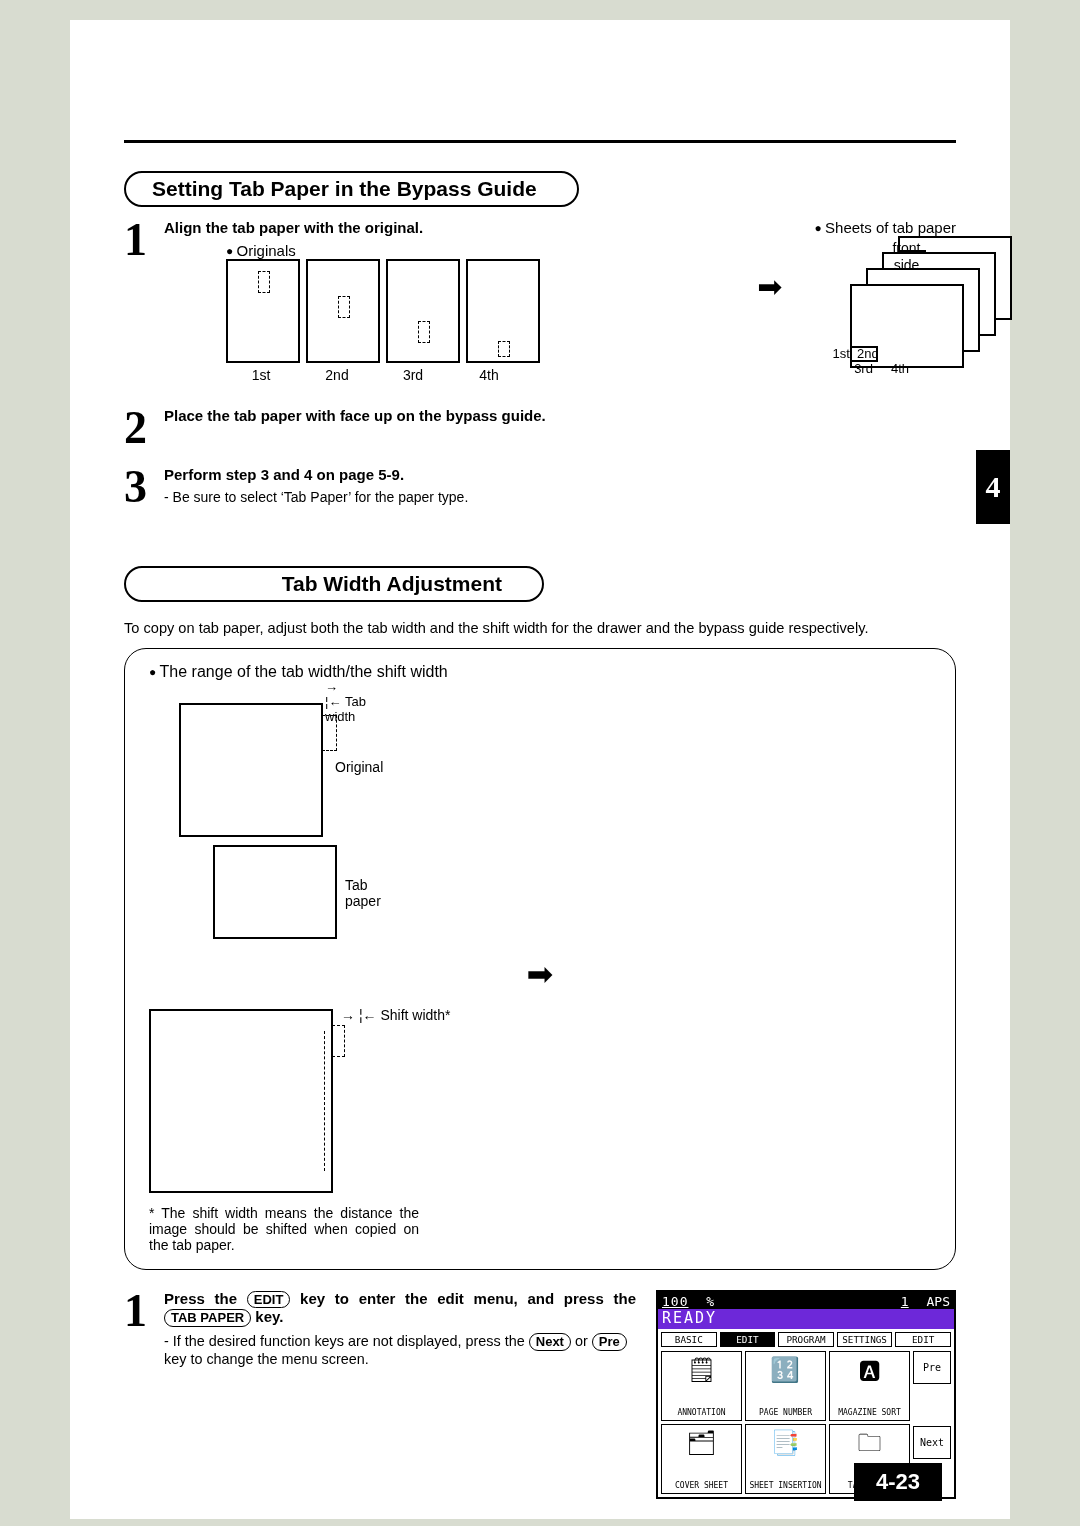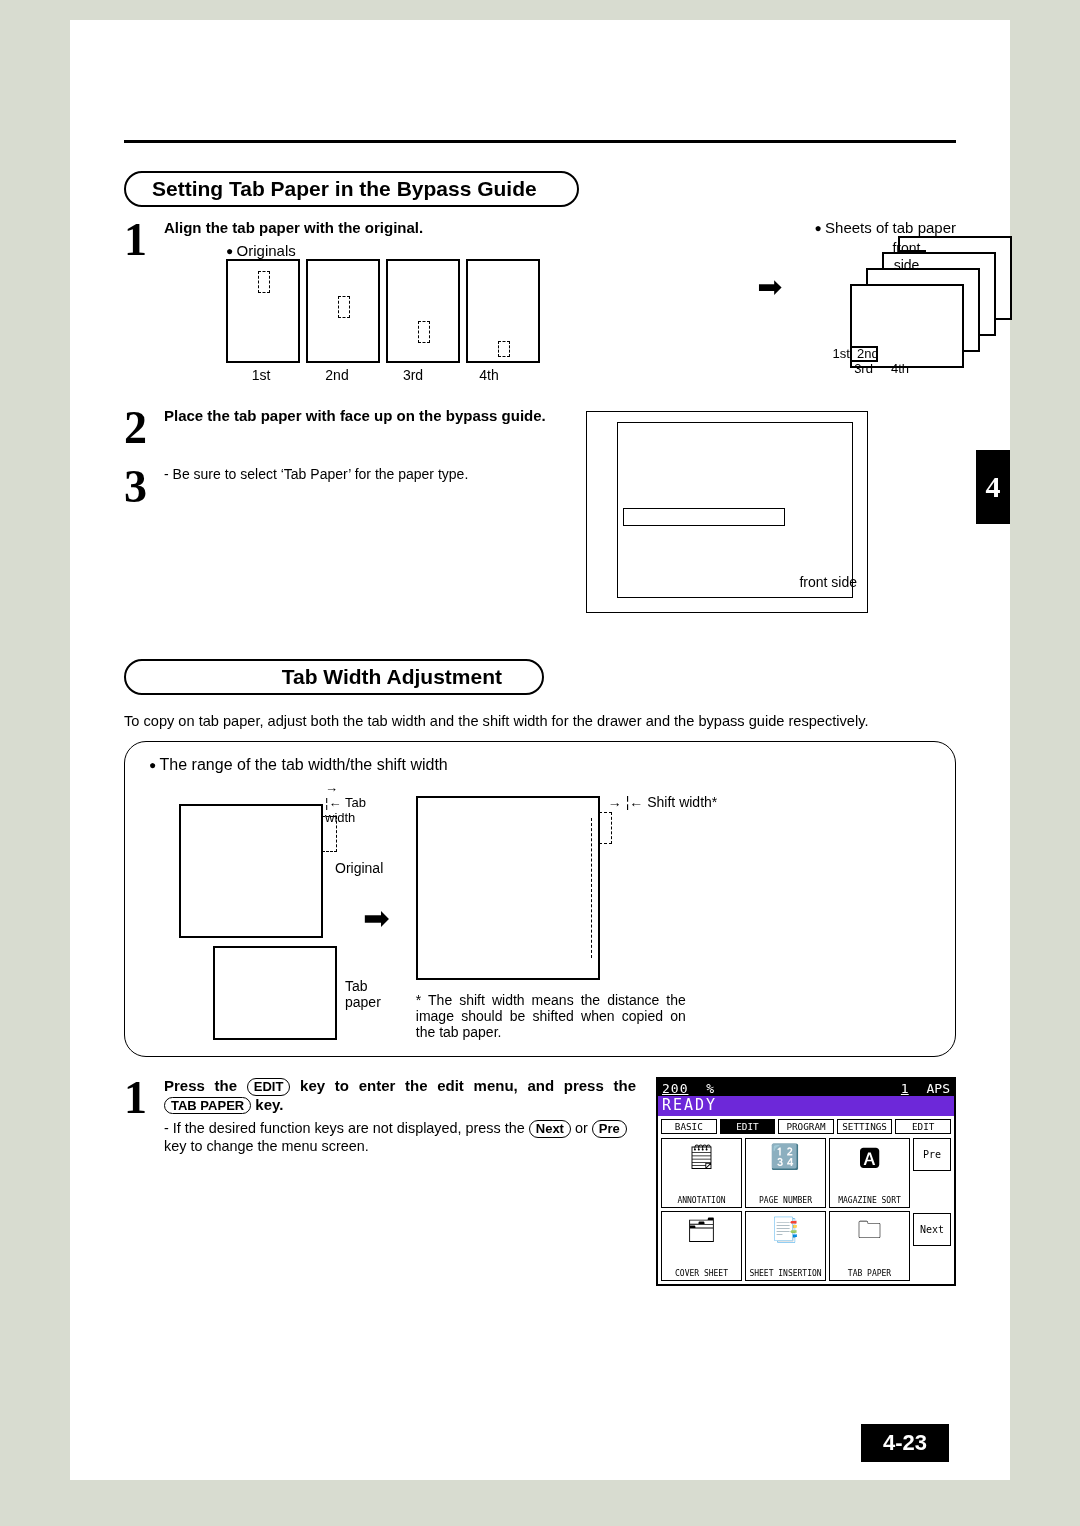--- a/index.html
+++ b/index.html
@@ -196,22 +196,23 @@
     border-radius: 22px;
     padding: 14px 24px 16px 24px;
     margin-top: 4px;
   }
   .panel-head {
     font-size: 16px;
     margin-bottom: 22px;
   }
   .panel-inner {
     display: flex;
-    align-items: flex-end;
+    align-items: flex-start;
     gap: 16px;
+    flex-direction: column;
   }
   .tw-left {
     display:flex;
     flex-direction: column;
     align-items: flex-start;
     gap: 8px;
     margin-left: 30px;
   }
   .tw-big {
     width: 140px;
@@ -373,21 +374,21 @@
     height: 31px;
     display:flex;
     align-items:center;
     justify-content:center;
     font-size:10px;
     background:#fff;
   }
 
   .page-num {
     position: absolute;
-    right: 61px;
+    right: 68px;
     bottom: 18px;
   }
   .page-num-inner {
     background:#000;
     color:#fff;
     font-weight:bold;
     font-size:22px;
     padding: 6px 22px;
     display:inline-block;
   }
@@ -475,32 +476,26 @@
       <div class="step-row">
         <div class="bignum">2</div>
         <div class="step-body">
           <div class="step-title">Place the tab paper with face up on the bypass guide.</div>
         </div>
       </div>
 
       <div class="step-row" style="margin-top:18px;">
         <div class="bignum">3</div>
         <div class="step-body">
+          <div class="step-title">Perform step 3 and 4 on page 5-9.</div>
           <div class="step-note">- Be sure to select ‘Tab Paper’ for the paper type.</div>
         </div>
       </div>
     </div>
 
-    <div class="col-right">
-      <div class="photo-box">
-        <div class="machine"></div>
-        <div class="tray"></div>
-        <div class="photo-label">front side</div>
-      </div>
-    </div>
   </div>
 
   
   <div class="section2">
     <div class="pill" style="min-width:420px;text-align:right;">Tab Width Adjustment</div>
     <div class="para">To copy on tab paper, adjust both the tab width and the shift width for the drawer and the bypass guide respectively.</div>
 
     <div class="panel">
       <div class="panel-head bullet">The range of the tab width/the shift width</div>
       <div class="panel-inner">
@@ -535,21 +530,21 @@
             </div>
             <div class="step-note" style="font-size:14.4px;">
               <span>-  If the desired function keys are not displayed, press the </span><span class="key">Next</span><span> or </span><span class="key">Pre</span><span> key to change the menu screen.</span>
             </div>
           </div>
         </div>
       </div>
 
       <div class="lcd">
         <div class="lcd-top">
-          <div class="l"><span style="text-decoration:underline;">200</span>&nbsp;&nbsp;<span>%</span></div>
+          <div class="l"><span style="text-decoration:underline;">100</span>&nbsp;&nbsp;<span>%</span></div>
           <div><span style="text-decoration:underline; padding:0 10px;">1</span>&nbsp;<span>APS</span></div>
         </div>
         <div class="lcd-ready">READY</div>
         <div class="lcd-body">
           <div class="lcd-tabs">
             <div class="lcd-tab">BASIC</div>
             <div class="lcd-tab sel">EDIT</div>
             <div class="lcd-tab">PROGRAM</div>
             <div class="lcd-tab">SETTINGS</div>
             <div class="lcd-tab">EDIT</div>

